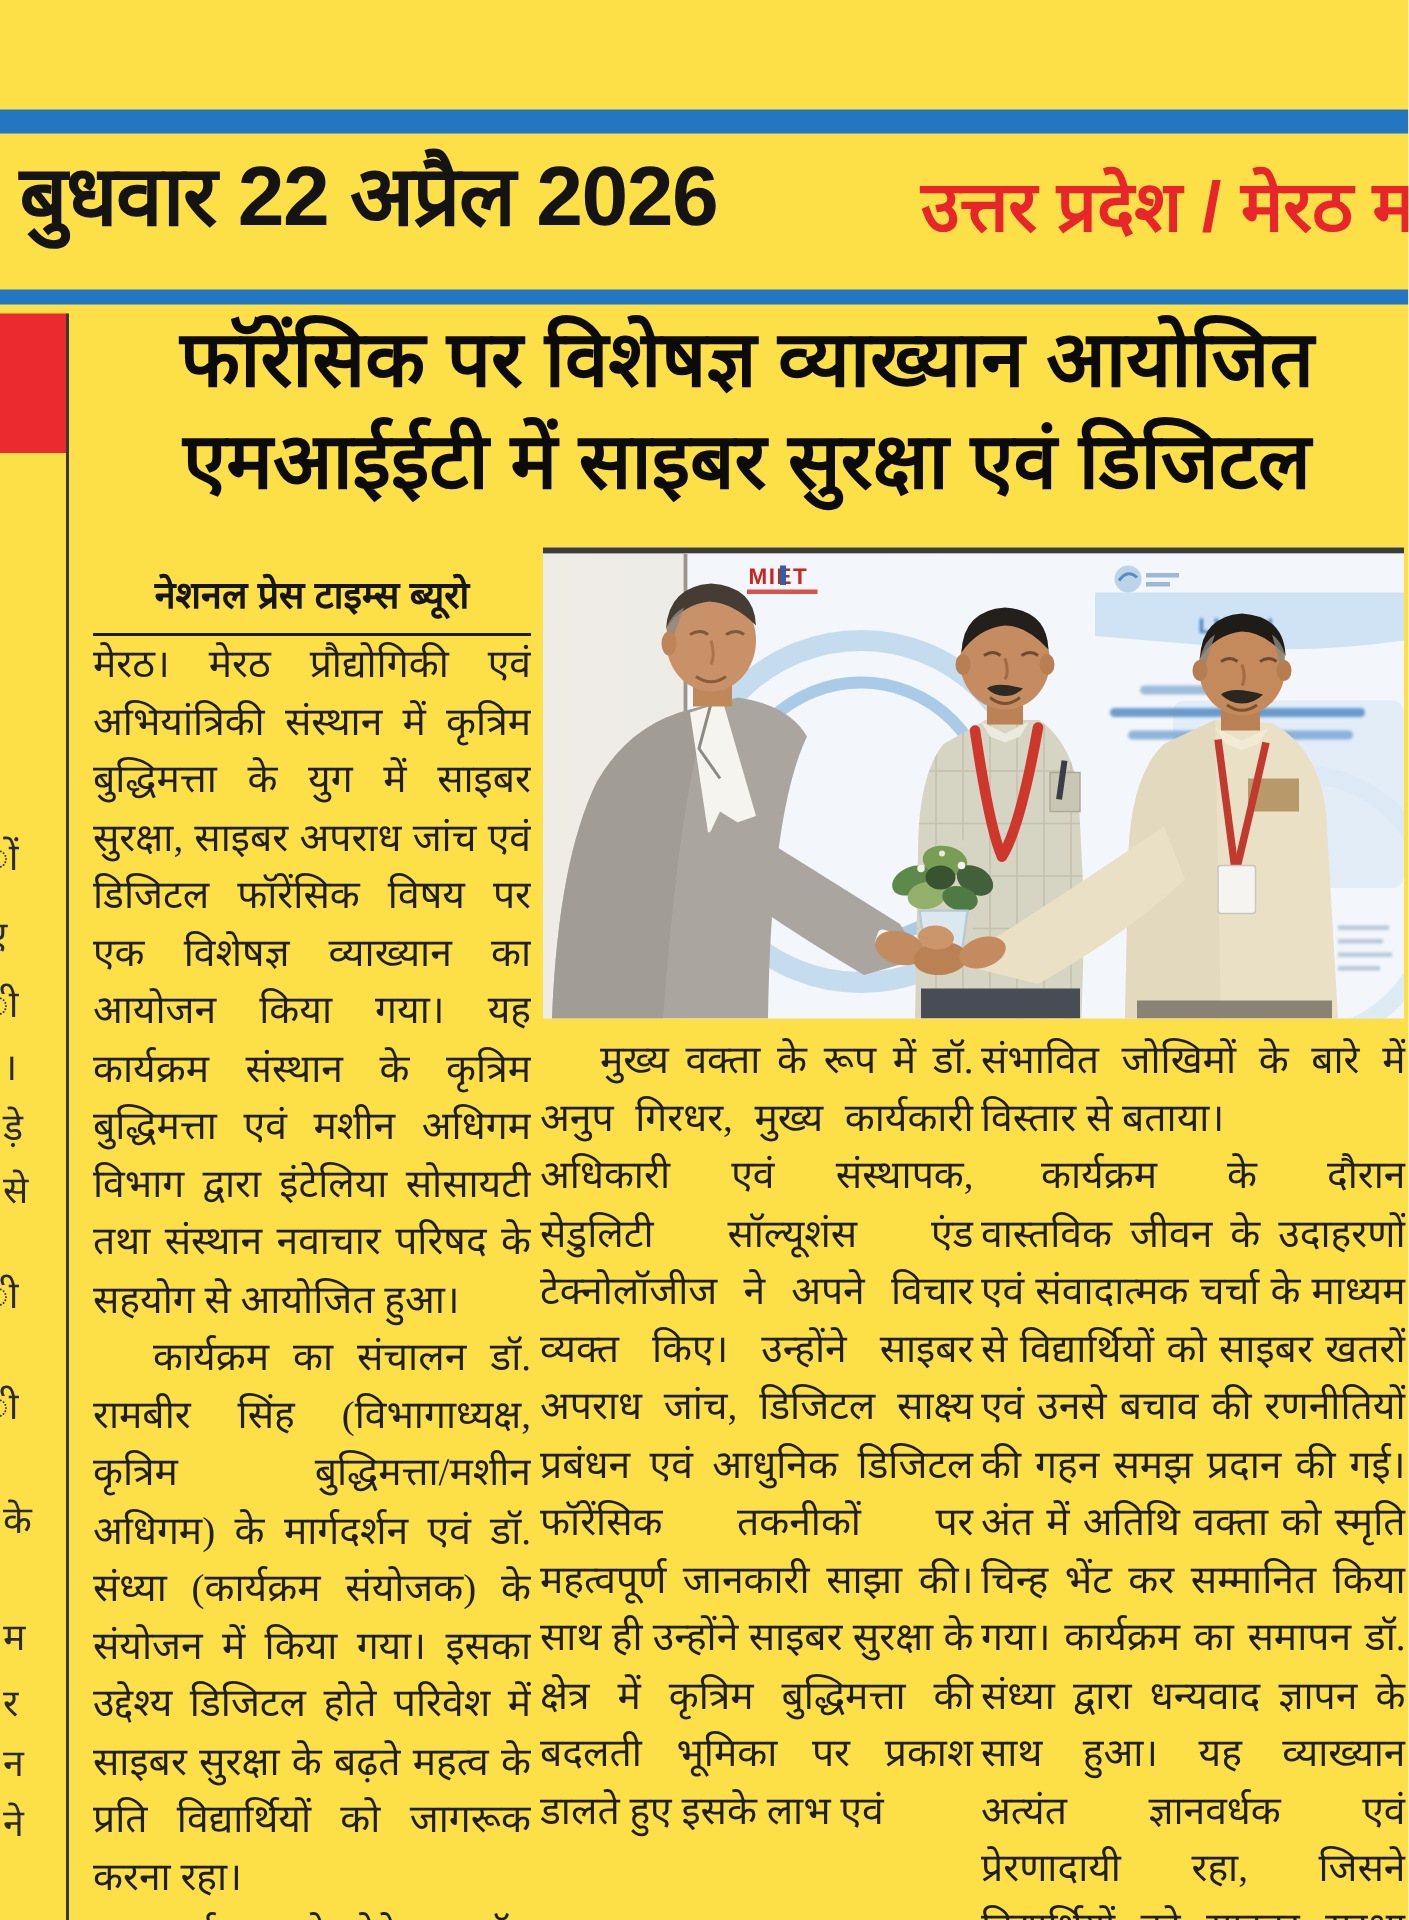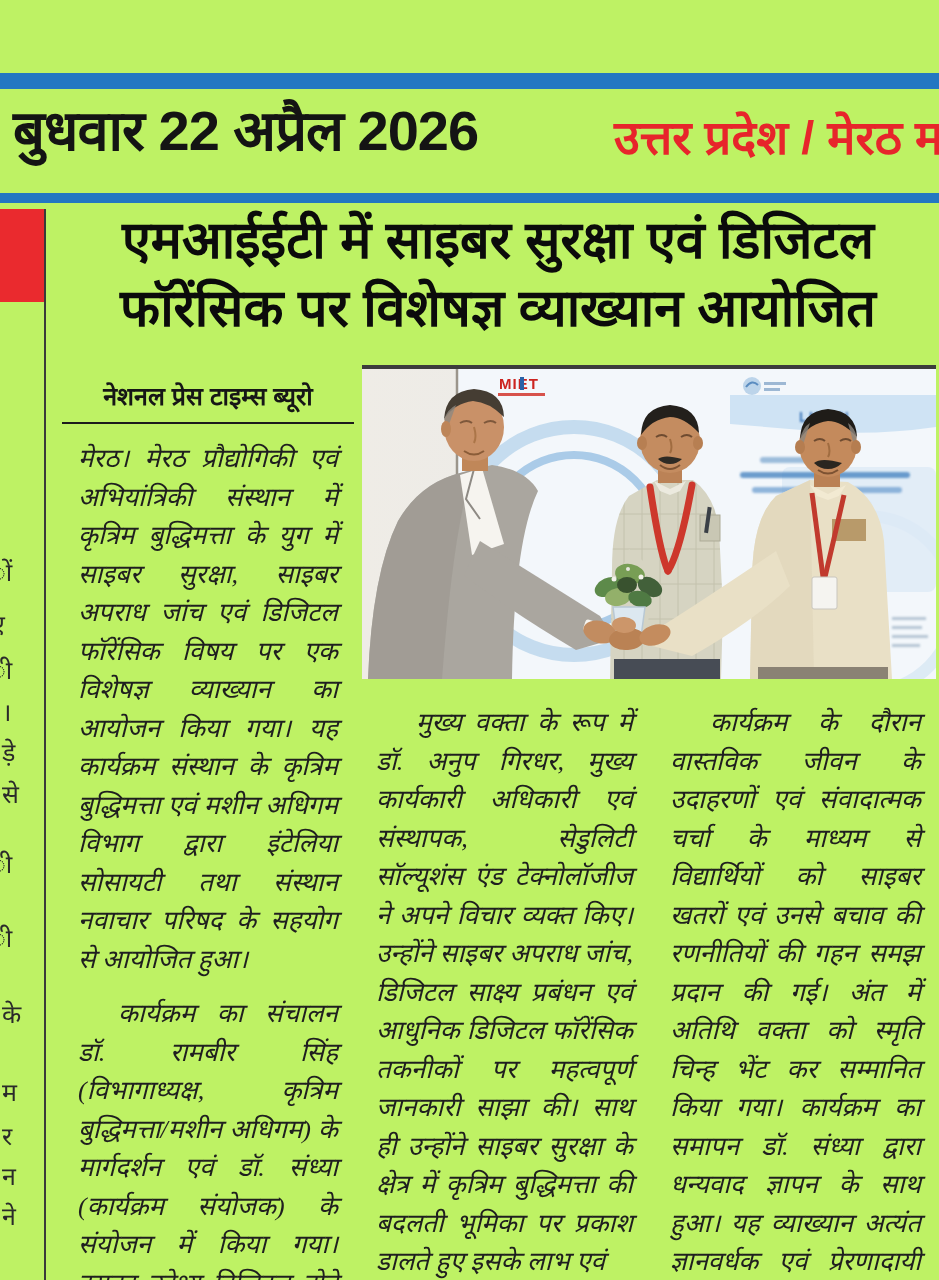--- a/index.html
+++ b/index.html
@@ -1,17 +1,17 @@
 <!DOCTYPE html>
 <html lang="hi"><head>
 <meta charset="utf-8">
 <style>
   html,body{margin:0;padding:0;background:#ffffff;}
   .page{
-    position:relative;width:939px;height:1280px;background:#bef264;
+    position:relative;width:939px;height:1280px;background:#fde047;
     overflow:hidden;
     font-family:"Liberation Serif","DejaVu Serif",serif;
     color:#1e1e1e;
   }
   .bar{position:absolute;left:0;width:939px;background:#2377c2;}
   .bar-top{top:73px;height:16px;}
   .bar-mid{top:193px;height:10px;}
   .date{
     position:absolute;top:86px;left:13px;
     font-family:"Liberation Sans","DejaVu Sans",sans-serif;
@@ -37,21 +37,21 @@
     font-family:"Liberation Sans","DejaVu Sans",sans-serif;
   }
   .byline{
     position:absolute;top:378px;left:62px;width:292px;
     font-weight:700;font-size:25px;color:#161616;
     padding-bottom:10px;border-bottom:2px solid #1c1c1c;
     font-family:"Liberation Sans","DejaVu Sans",sans-serif;
     text-align:center;
   }
   .col{position:absolute;font-size:26px;line-height:38.5px;text-align:justify;color:#1f1f1f;}
-  .col p{margin:16px;font-style:italic;}
+  .col p{margin:0;}
   .col p.ind{text-indent:40px;}
   .col1{top:424px;left:62px;width:292px;height:856px;overflow:hidden;}
   .col2{top:688px;left:360px;width:289px;height:592px;overflow:hidden;}
   .col3{top:688px;left:654px;width:283px;height:592px;overflow:hidden;}
   .photo{
     position:absolute;top:365px;left:362px;width:574px;height:314px;margin:0;
     border-top:4px solid #3c3c3c;box-sizing:border-box;background:#e9e7e2;
   }
   .photo svg{display:block;}
 </style>
@@ -78,22 +78,22 @@
   <span class="frag full" style="top:782px">से</span>
   <span class="frag" style="top:852px">ी</span>
   <span class="frag" style="top:926px">ी</span>
   <span class="frag full" style="top:1002px">के</span>
   <span class="frag full" style="top:1080px">म</span>
   <span class="frag full" style="top:1124px">र</span>
   <span class="frag full" style="top:1164px">न</span>
   <span class="frag full" style="top:1204px">ने</span>
 
   <h1 class="headline">
+    <div>फॉरेंसिक पर विशेषज्ञ व्याख्यान आयोजित</div>
     <div>एमआईईटी में साइबर सुरक्षा एवं डिजिटल</div>
-    <div>फॉरेंसिक पर विशेषज्ञ व्याख्यान आयोजित</div>
   </h1>
 
   <div class="byline">नेशनल प्रेस टाइम्स ब्यूरो</div>
 
   <div class="col col1">
     <p>मेरठ। मेरठ प्रौद्योगिकी एवं अभियांत्रिकी संस्थान में कृत्रिम बुद्धिमत्ता के युग में साइबर सुरक्षा, साइबर अपराध जांच एवं डिजिटल फॉरेंसिक विषय पर एक विशेषज्ञ व्याख्यान का आयोजन किया गया। यह कार्यक्रम संस्थान के कृत्रिम बुद्धिमत्ता एवं मशीन अधिगम विभाग द्वारा इंटेलिया सोसायटी तथा संस्थान नवाचार परिषद के सहयोग से आयोजित हुआ।</p>
     <p class="ind">कार्यक्रम का संचालन डॉ. रामबीर सिंह (विभागाध्यक्ष, कृत्रिम बुद्धिमत्ता/मशीन अधिगम) के मार्गदर्शन एवं डॉ. संध्या (कार्यक्रम संयोजक) के संयोजन में किया गया। इसका उद्देश्य डिजिटल होते परिवेश में साइबर सुरक्षा के बढ़ते महत्व के प्रति विद्यार्थियों को जागरूक करना रहा।</p>
     <p class="ind">कार्यक्रम को प्रोफेसर (डॉ.) संजय कुमार सिंह (निदेशक) का सान्निध्य प्राप्त हुआ। इस अवसर पर डॉ.</p>
   </div>
 
@@ -247,16 +247,17 @@
         <ellipse cx="262" cy="256" rx="12" ry="8" fill="#cc966a" transform="rotate(5 262 256)"></ellipse>
       </g>
     </svg>
   </figure>
 
   <div class="col col2">
     <p class="ind">मुख्य वक्ता के रूप में डॉ. अनुप गिरधर, मुख्य कार्यकारी अधिकारी एवं संस्थापक, सेडुलिटी सॉल्यूशंस एंड टेक्नोलॉजीज ने अपने विचार व्यक्त किए। उन्होंने साइबर अपराध जांच, डिजिटल साक्ष्य प्रबंधन एवं आधुनिक डिजिटल फॉरेंसिक तकनीकों पर महत्वपूर्ण जानकारी साझा की। साथ ही उन्होंने साइबर सुरक्षा के क्षेत्र में कृत्रिम बुद्धिमत्ता की बदलती भूमिका पर प्रकाश डालते हुए इसके लाभ एवं</p>
   </div>
 
   <div class="col col3">
+    <p>संभावित जोखिमों के बारे में विस्तार से बताया।</p>
     <p class="ind">कार्यक्रम के दौरान वास्तविक जीवन के उदाहरणों एवं संवादात्मक चर्चा के माध्यम से विद्यार्थियों को साइबर खतरों एवं उनसे बचाव की रणनीतियों की गहन समझ प्रदान की गई। अंत में अतिथि वक्ता को स्मृति चिन्ह भेंट कर सम्मानित किया गया। कार्यक्रम का समापन डॉ. संध्या द्वारा धन्यवाद ज्ञापन के साथ हुआ। यह व्याख्यान अत्यंत ज्ञानवर्धक एवं प्रेरणादायी रहा, जिसने विद्यार्थियों को साइबर सुरक्षा एवं डिजिटल फॉरेंसिक के क्षेत्र में करियर बनाने के लिए प्रेरित किया।</p>
   </div>
 
 </div>
 
 </body></html>

